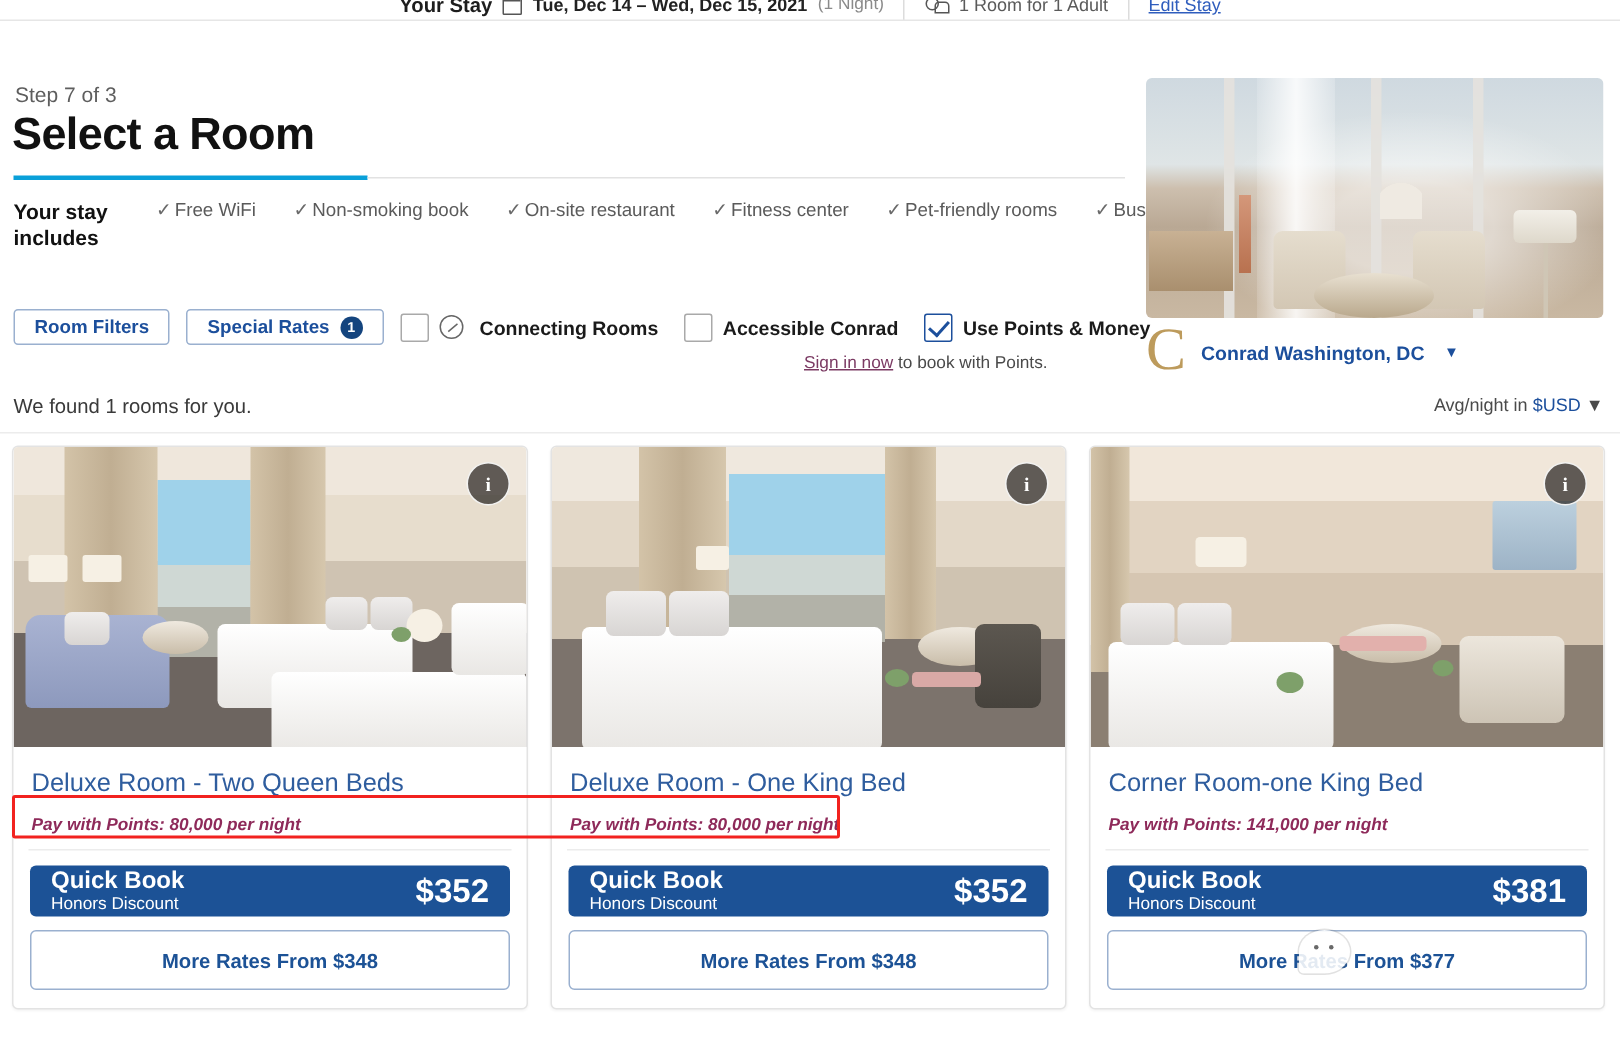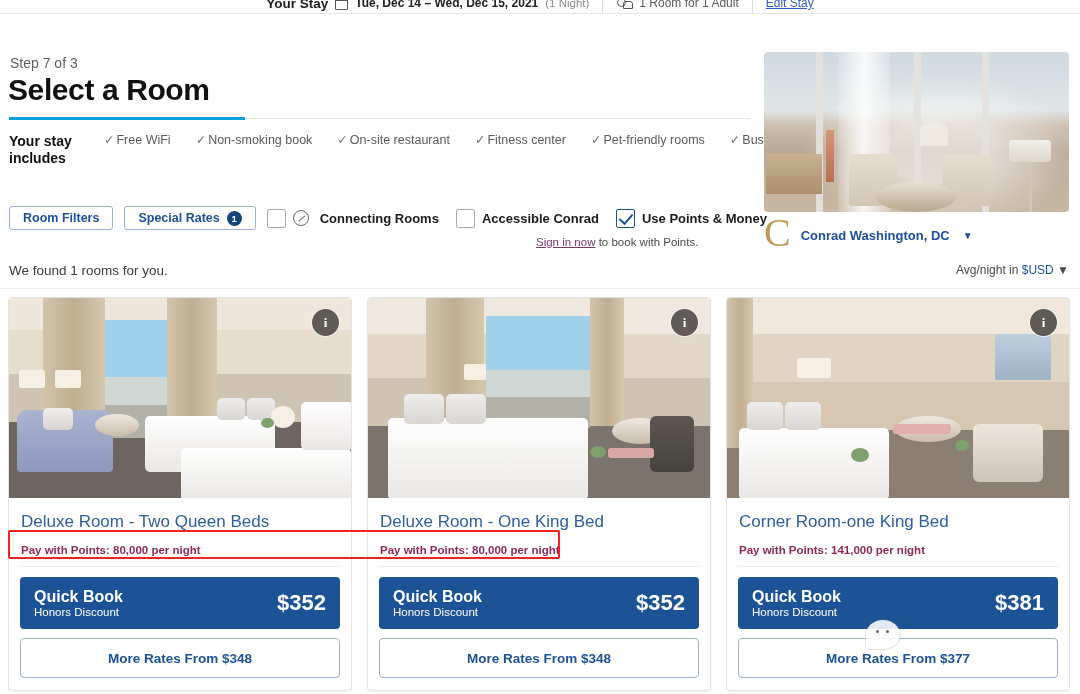--- a/index.html
+++ b/index.html
@@ -147,26 +147,26 @@
     position:absolute; right:11px; top:10px; width:29px;height:29px;border-radius:50%;
     background:rgba(40,36,33,.72); border:1.6px solid rgba(255,255,255,.92);
     color:#fff; font-size:13px; font-weight:bold; font-family:"Liberation Serif",serif;
     display:flex;align-items:center;justify-content:center; cursor:pointer;
   }
   .card-title{
     font-size:17px; color:#2f5d9e; padding:14px 12px 6px 12px; font-weight:normal;
     cursor:pointer;
   }
   .points{
-    font-size:11.5px; font-weight:bold; color:#8e2a5a; padding:6px 12px 10px 12px;
+    font-size:11.5px; font-weight:bold; color:#8e2a5a; padding:6px 12px 10px 12px;font-style:italic;
   }
   .card-sep{ height:1px; background:#ececec; margin:0 10px; }
   .card-actions{ padding:10px 11px 12px 11px; }
   .qbook{
-    background:#1c5296; color:#fff; border-radius:4px; height:52px;
+    background:#1c5296; color:#fff; border-radius:4px; height:34px;
     display:flex; align-items:center; justify-content:space-between;
     padding:0 14px; cursor:pointer;
   }
   .qb-l1{ font-size:16px; font-weight:bold; line-height:17px; }
   .qb-l2{ font-size:11.5px; line-height:14px; }
   .qb-price{ font-size:22px; font-weight:bold; }
   .more{
     margin-top:9px; border:1px solid #9ab0cf; border-radius:4px; height:40px;
     display:flex; align-items:center; justify-content:center;
     color:#1c5296; font-size:13.5px; font-weight:bold; cursor:pointer; background:#fff;

